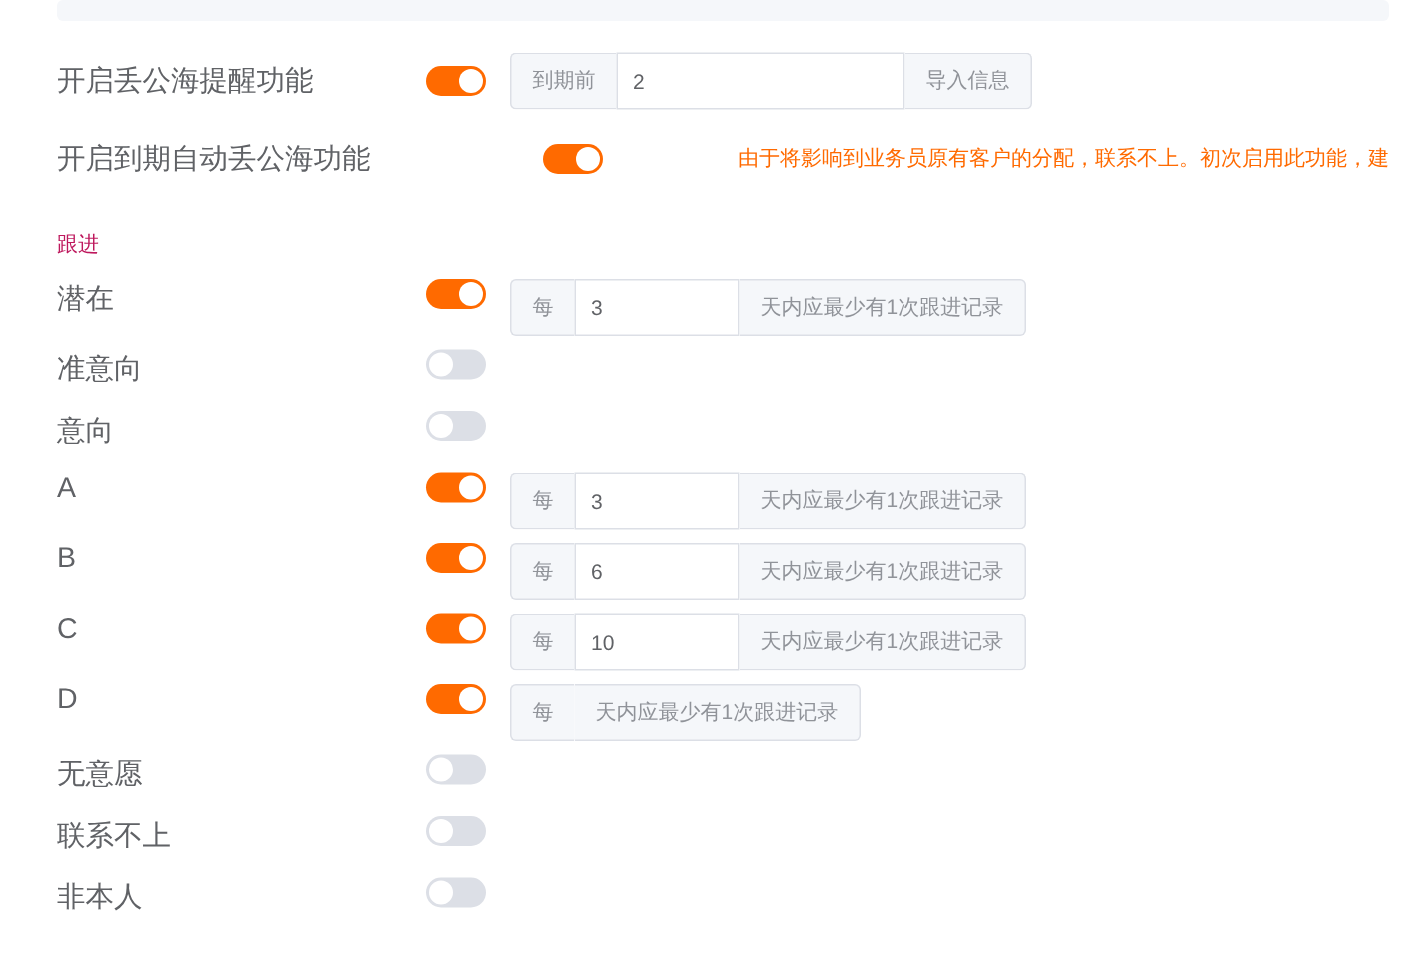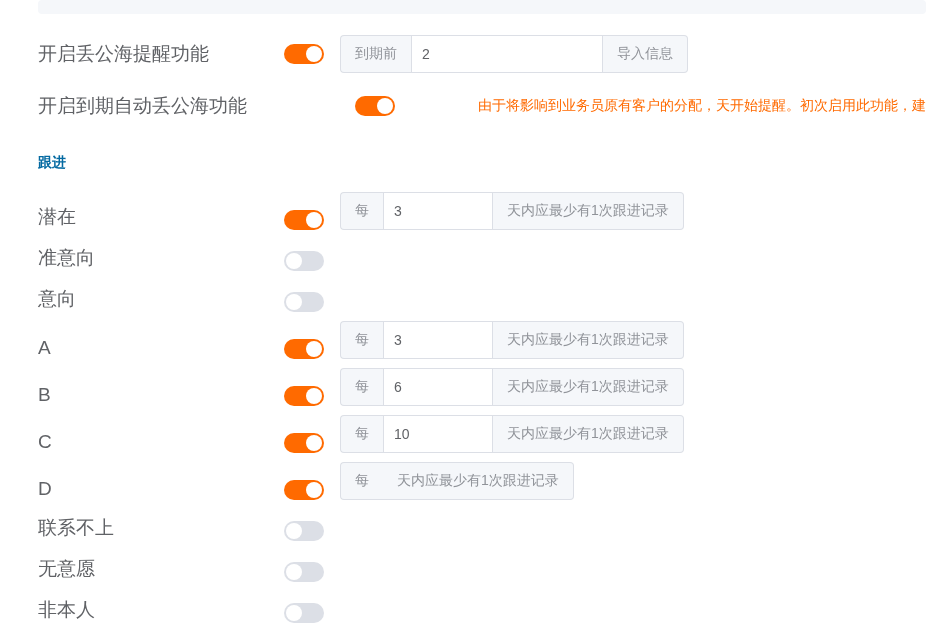--- a/index.html
+++ b/index.html
@@ -94,28 +94,28 @@
     outline: none;
     background: #fff;
   }
   .warning-text {
     color: #ff6a00;
     margin-left: 12px;
     font-size: 14px;
     white-space: nowrap;
   }
   .section-head {
-    font-weight: 700;
-    color: #0369a1;
+    font-weight: 400;
+    color: #be185d;
     font-size: 14px;
     margin: 28px 0 14px 0;
   }
   .follow-row {
     display: flex;
-    align-items: flex-end;
+    align-items: flex-start;
     min-height: 38px;
     margin-bottom: 3px;
   }
   .follow-row .row-label {
     width: 246px;
   }
   .follow-row.with-input {
     min-height: 44px;
   }
   .input-field.days {
@@ -138,21 +138,21 @@
       <div class="input-group">
         <div class="input-addon left">到期前</div>
         <input class="input-field reminder-days" value="2" style="">
         <div class="input-addon right">导入信息</div>
       </div>
     </div>
 
     <div class="row" style="margin-top:12px;margin-bottom:6px;justify-content:space-between;">
       <div class="row-label">开启到期自动丢公海功能</div>
       <div class="switch on"></div>
-      <div class="warning-text">由于将影响到业务员原有客户的分配，天开始提醒。初次启用此功能，建</div>
+      <div class="warning-text">由于将影响到业务员原有客户的分配，联系不上。初次启用此功能，建</div>
     </div>
 
     <div class="section-head">跟进</div>
 
     <div id="follow-list">
         <div class="follow-row with-input">
           <div class="row-label">潜在</div>
           <div class="switch on"></div>
           <div class="input-group">
             <div class="input-addon left">每</div>
@@ -197,25 +197,25 @@
         </div>
         <div class="follow-row with-input">
           <div class="row-label">D</div>
           <div class="switch on"></div>
           <div class="input-group">
             <div class="input-addon left">每</div>
             <div class="input-addon right">天内应最少有1次跟进记录</div>
           </div>
         </div>
         <div class="follow-row">
+          <div class="row-label">无意愿</div>
+          <div class="switch"></div>
+        </div>
+        <div class="follow-row">
           <div class="row-label">联系不上</div>
-          <div class="switch"></div>
-        </div>
-        <div class="follow-row">
-          <div class="row-label">无意愿</div>
           <div class="switch"></div>
         </div>
         <div class="follow-row">
           <div class="row-label">非本人</div>
           <div class="switch"></div>
         </div>
       </div>
 
   </div>
 </div>

